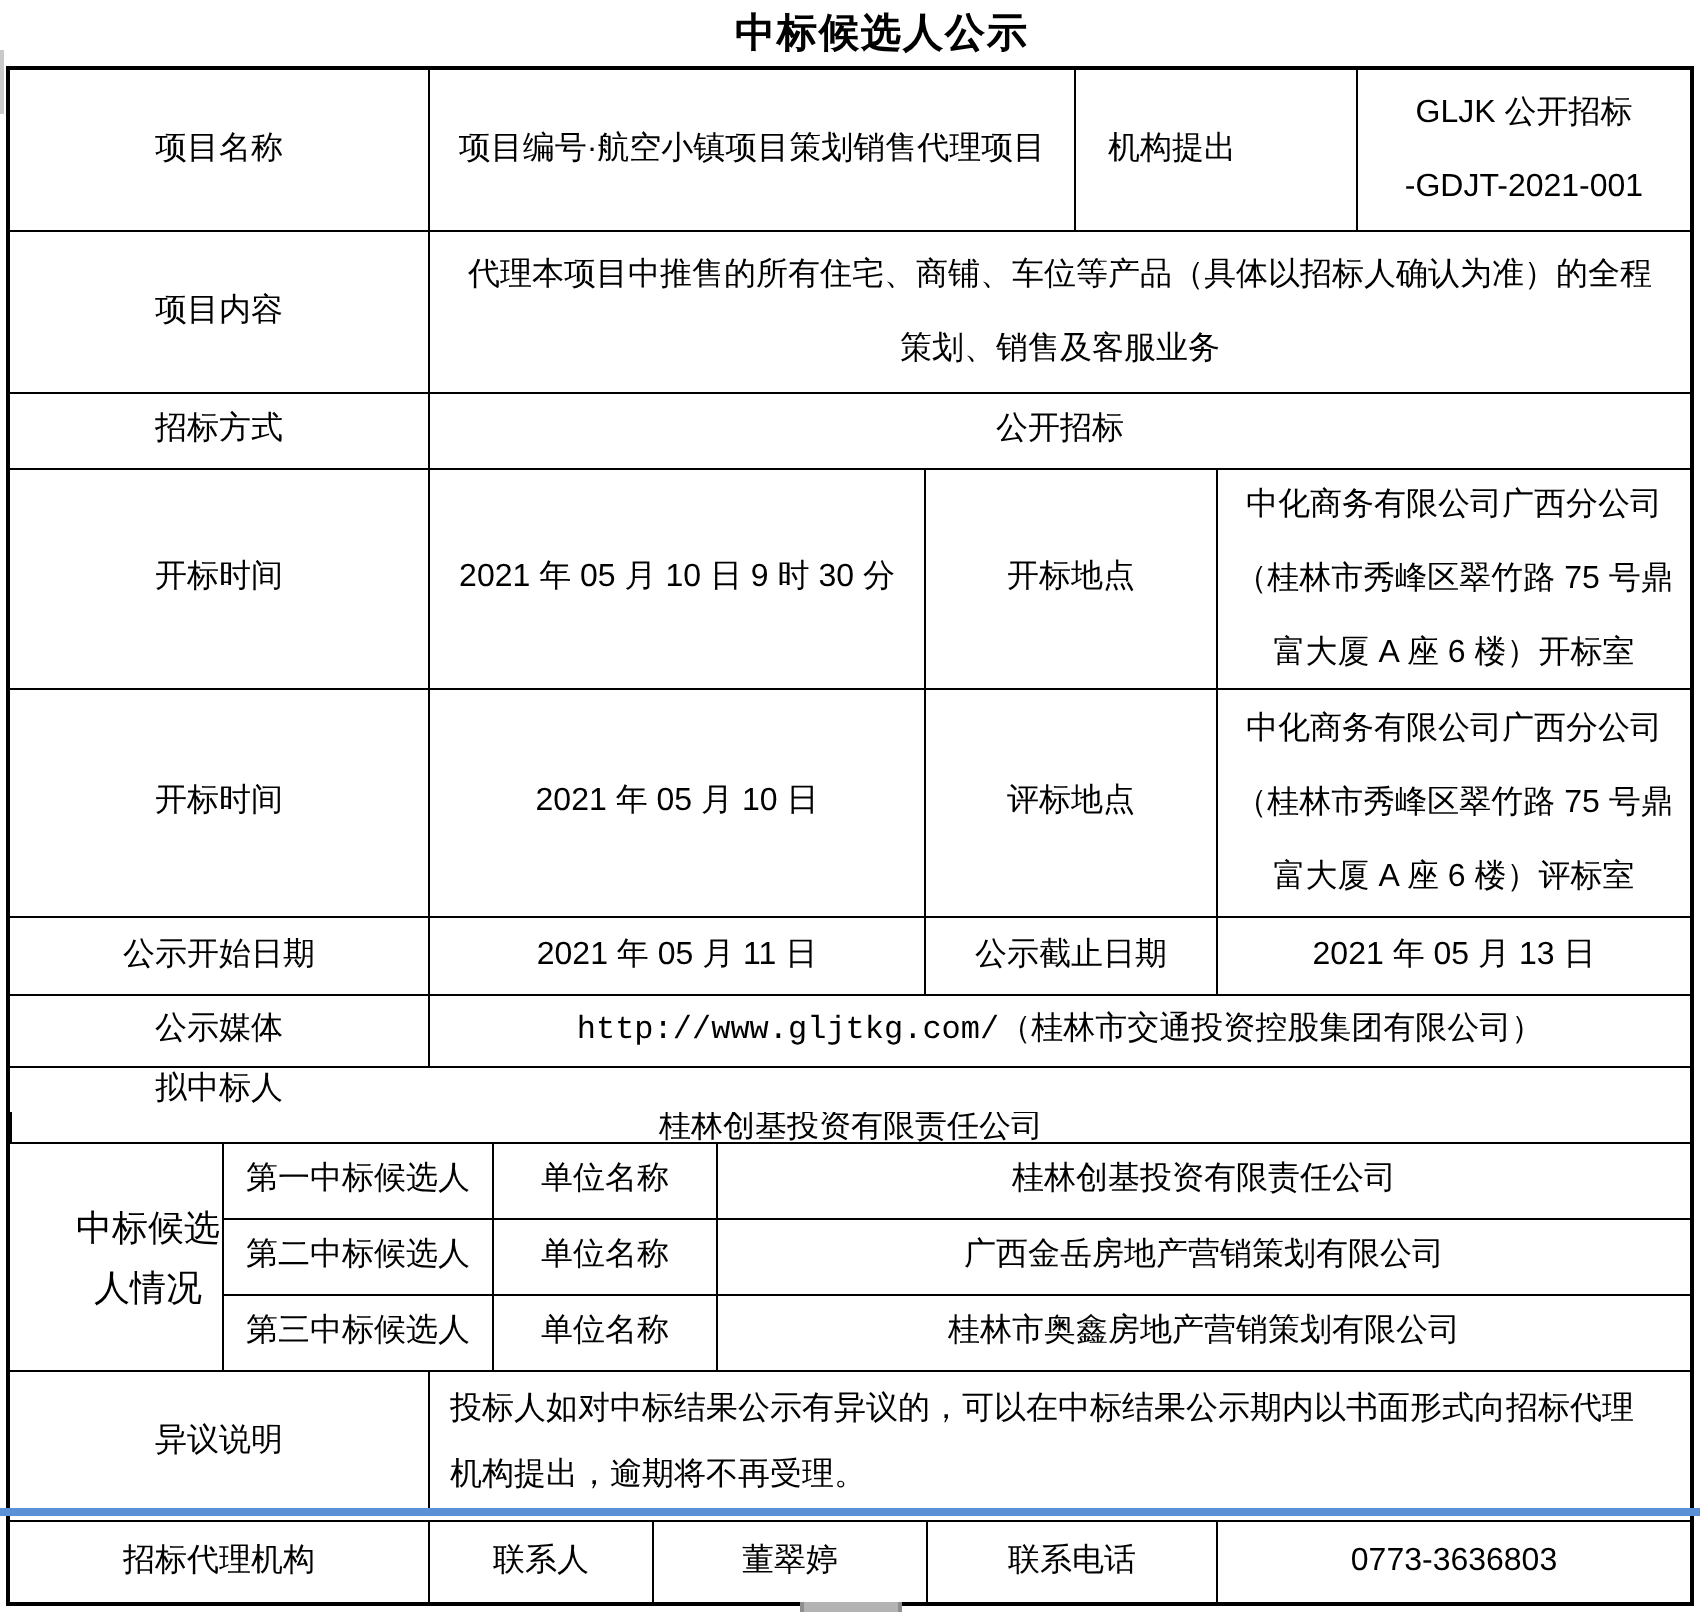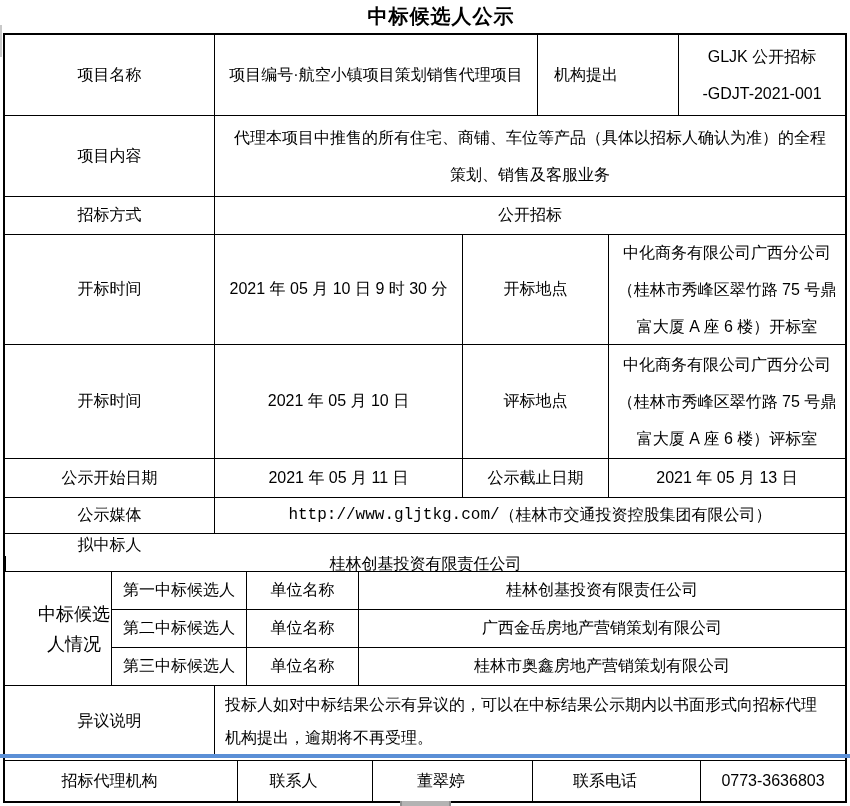--- a/index.html
+++ b/index.html
@@ -135,21 +135,21 @@
   <div class="row" style="height:71px;">
     <div class="cell cfirst" style="width:209px;">异议说明</div>
     <div class="cell leftalign" style="flex:1;justify-content:center;">
       <span class="ln" style="line-height:33px;">投标人如对中标结果公示有异议的，可以在中标结果公示期内以书面形式向招标代理</span>
       <span class="ln" style="line-height:33px;">机构提出，逾期将不再受理。</span>
     </div>
   </div>
 
   <div class="row" style="height:4px;"></div>
 
-  <div class="row" style="height:41px;gap:23px;">
+  <div class="row" style="height:41px;">
     <div class="cell cfirst" style="width:209px;">招标代理机构</div>
     <div class="cell" style="width:112px;">联系人</div>
     <div class="cell" style="width:137px;">董翠婷</div>
     <div class="cell" style="width:145px;">联系电话</div>
     <div class="cell" style="flex:1;">0773-3636803</div>
   </div>
 
 </div>
 
 <div class="bluebreak"></div>

